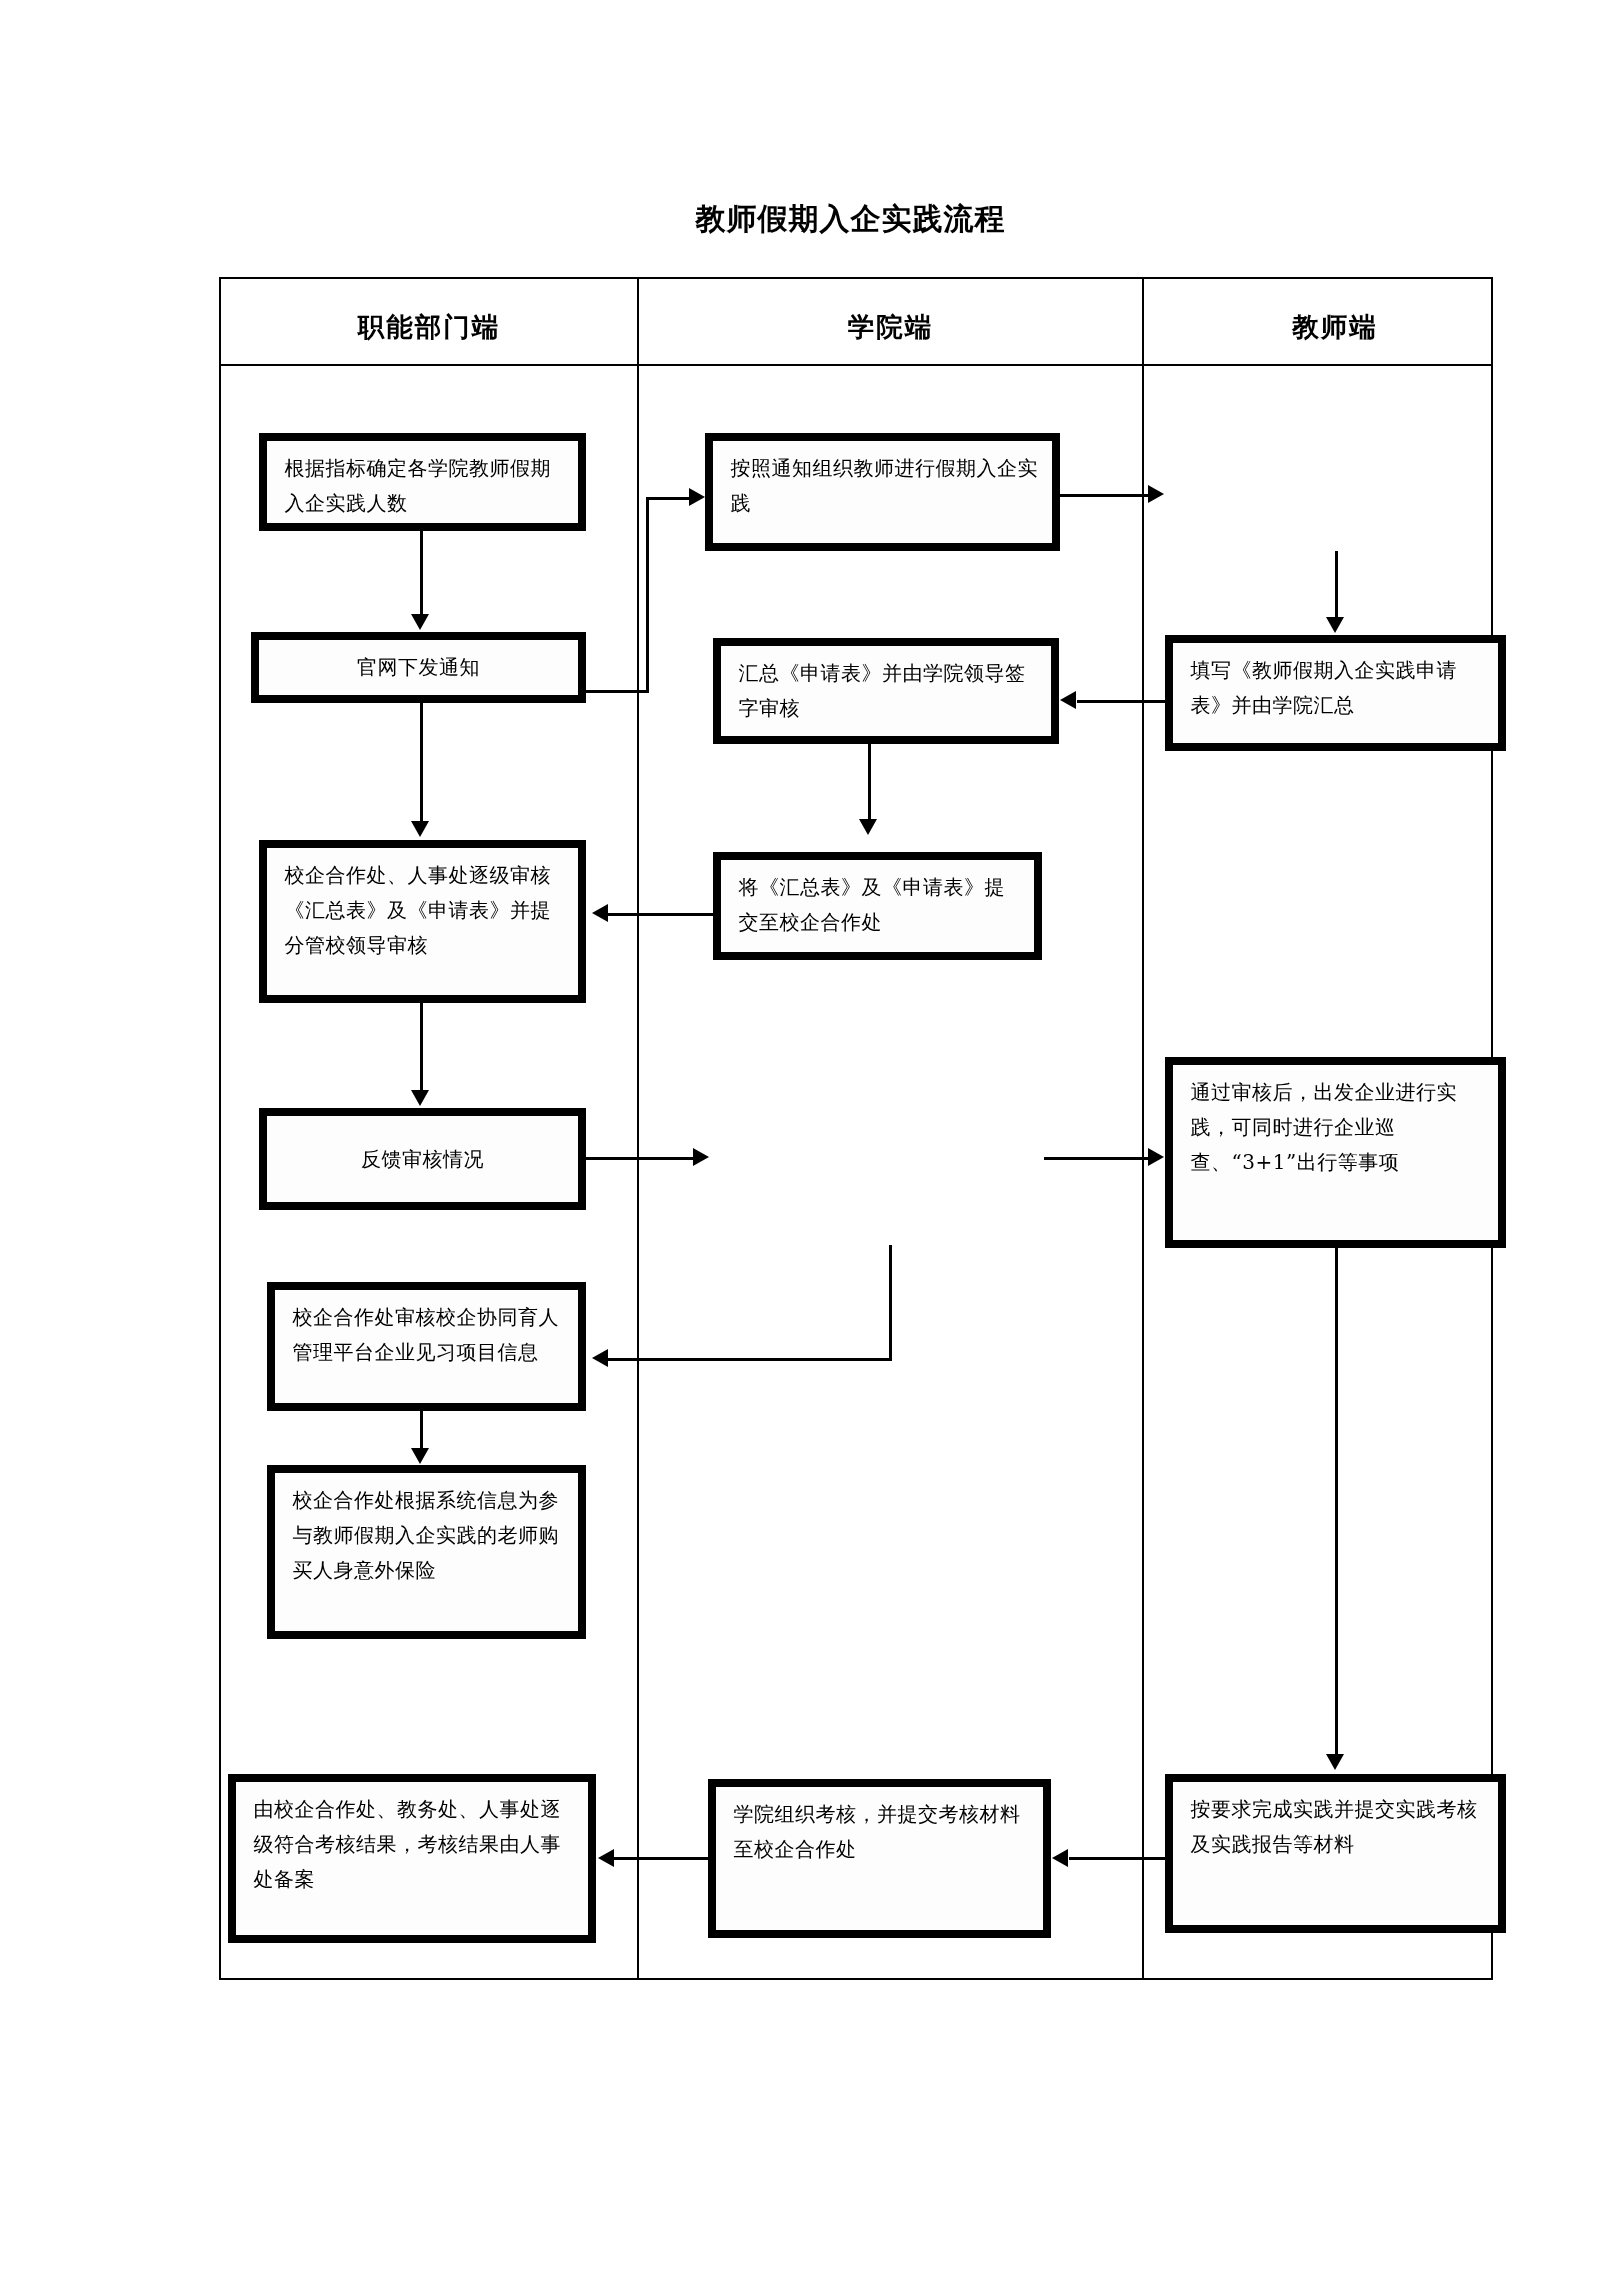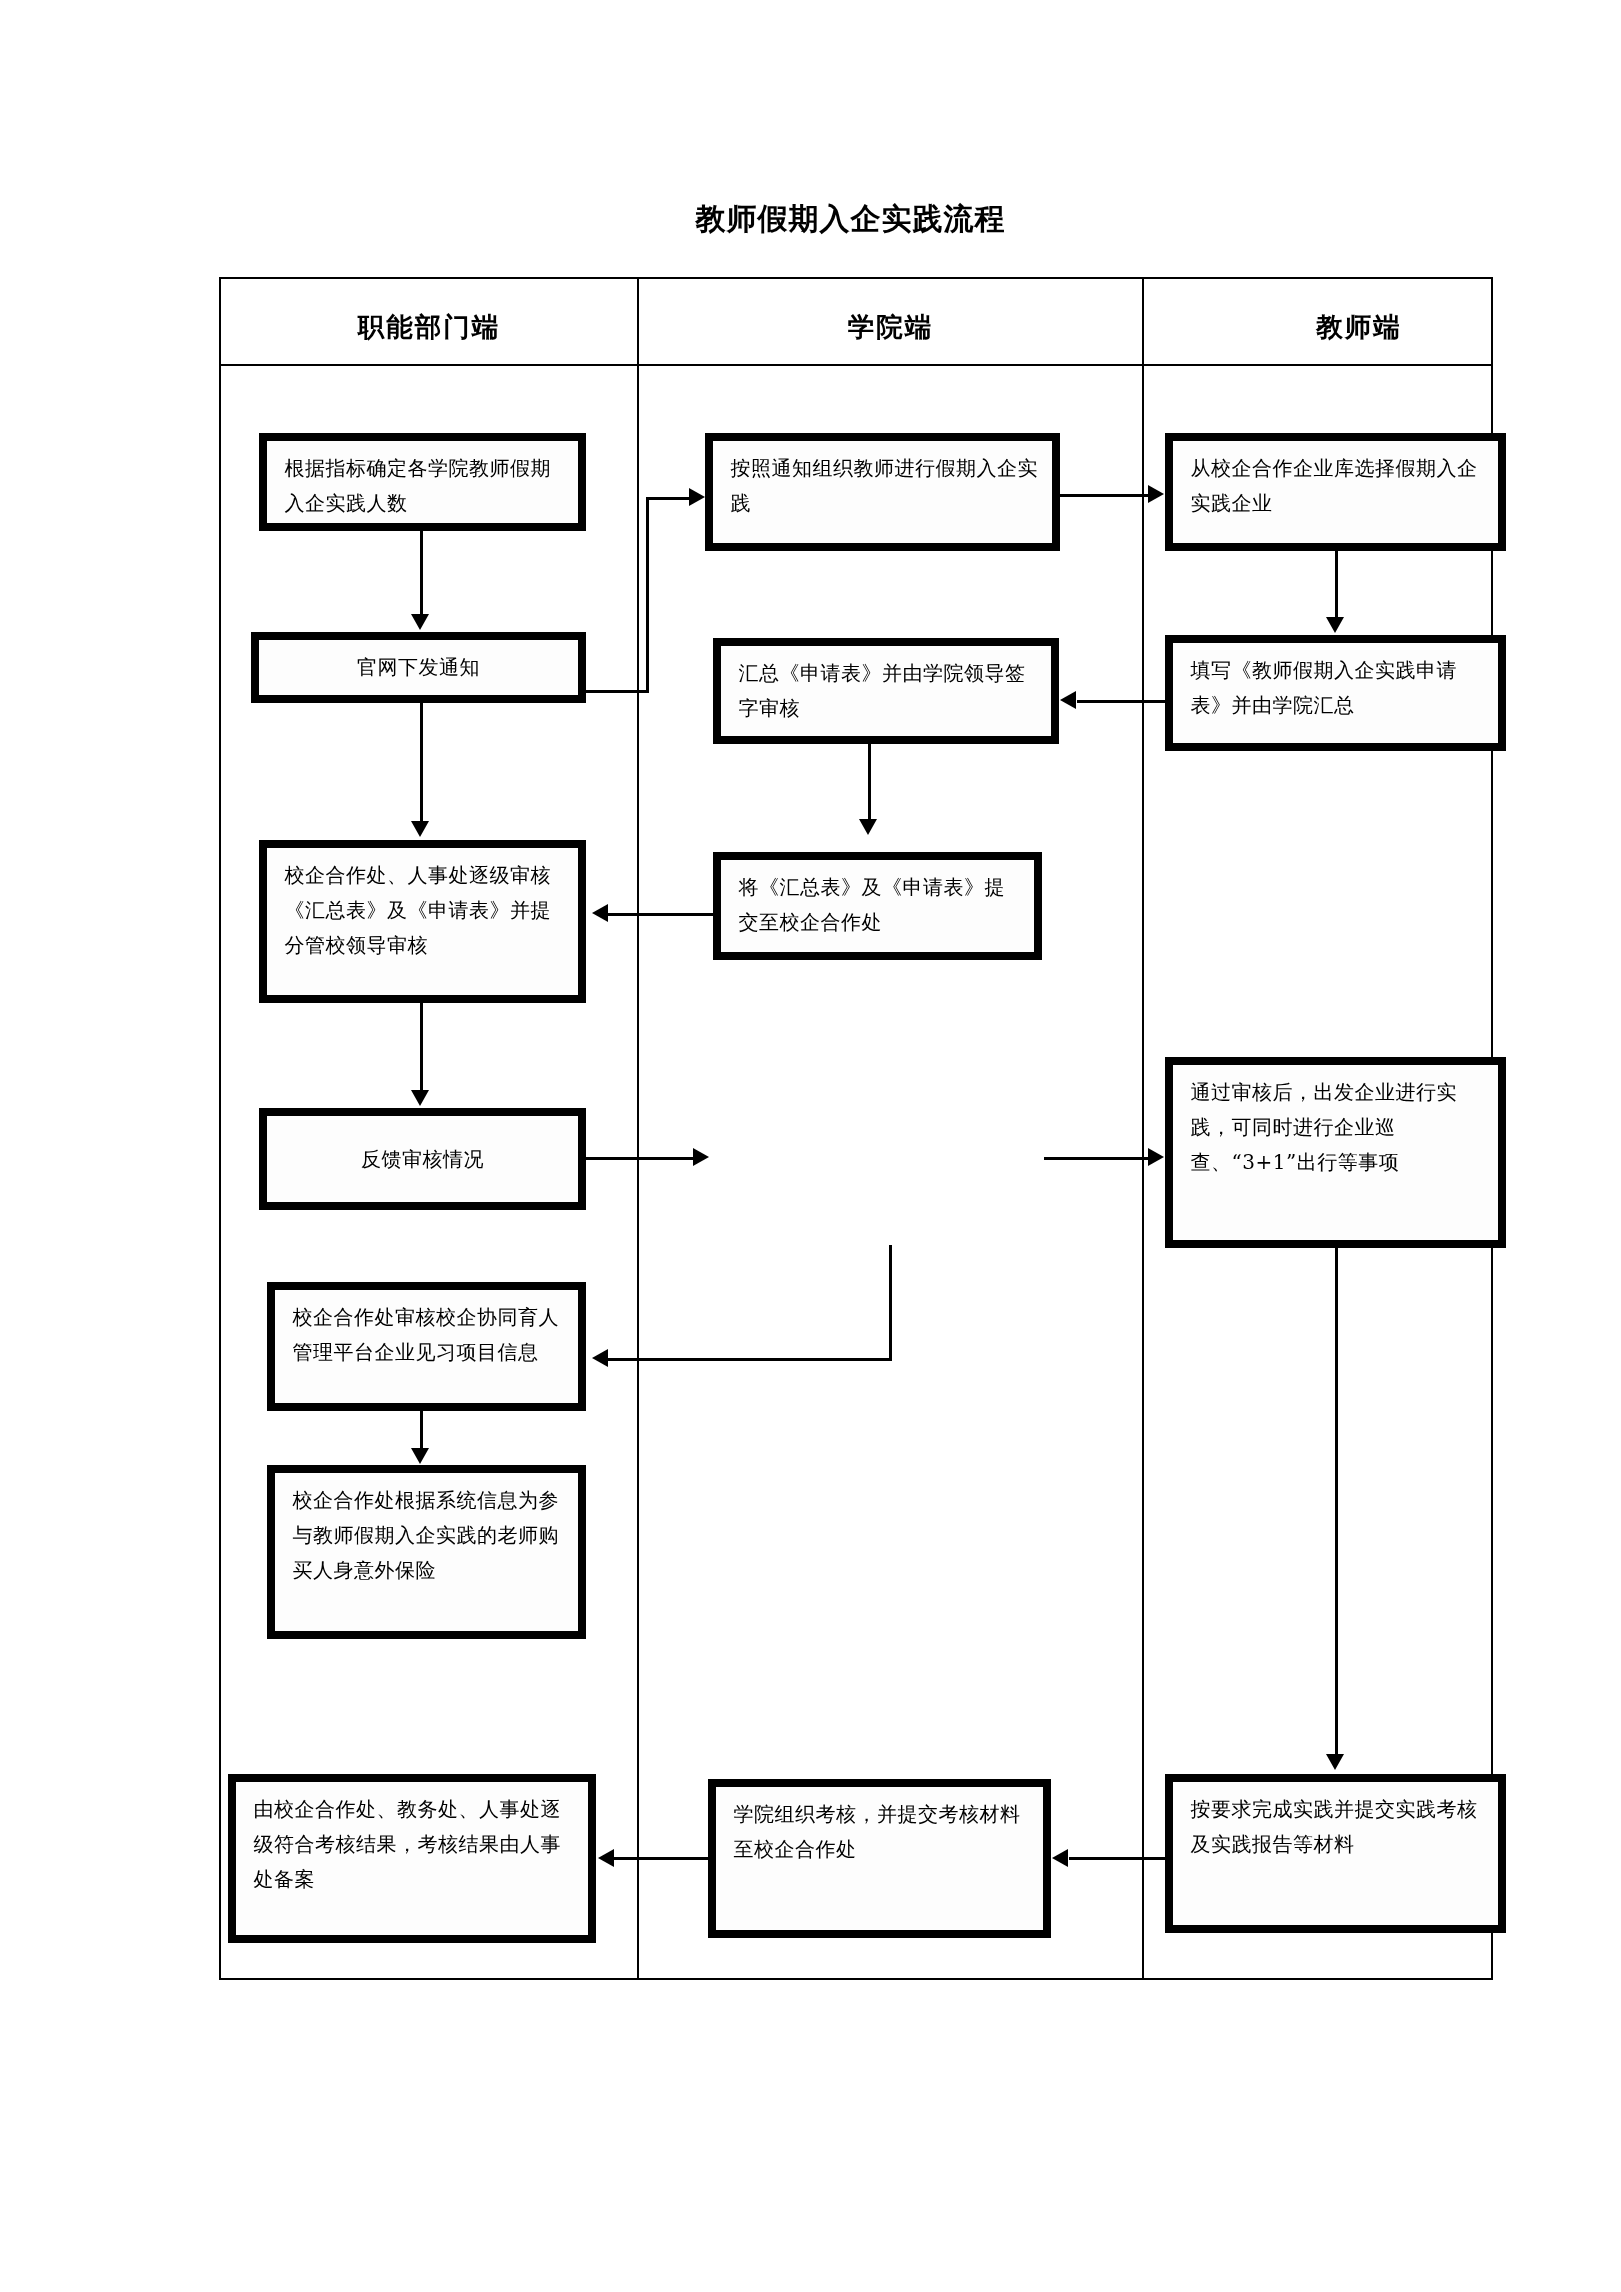--- a/index.html
+++ b/index.html
@@ -68,21 +68,21 @@
     line-height: 55px;
     text-align: center;
     font-family: "DejaVu Serif", serif;
     font-weight: bold;
     font-size: 26.5px;
     letter-spacing: 2px;
     color: #000;
   }
   #col-header-1 { left: 181px; width: 416px; }
   #col-header-2 { left: 599px; width: 503px; }
-  #col-header-3 { left: 1120px; width: 350px; padding-left: 24px; }
+  #col-header-3 { left: 1096px; width: 350px; padding-left: 24px; }
 
   
   .node {
     position: absolute;
     box-sizing: border-box;
     border: 8px solid #000000;
     background: #fdfdfd;
     font-family: "DejaVu Serif", serif;
     font-size: 20px;
     line-height: 35px;
@@ -161,21 +161,20 @@
 
   <div class="node" style="left:665px; top:433px; width:355px; height:118px;">按照通知组织教师进行假期入企实践</div>
 
   <div class="node" style="left:673px; top:638px; width:346px; height:106px;">汇总《申请表》并由学院领导签字审核</div>
 
   <div class="node" style="left:673px; top:852px; width:329px; height:108px;">将《汇总表》及《申请表》提交至校企合作处</div>
 
 
   <div class="node" style="left:668px; top:1779px; width:343px; height:159px;">学院组织考核，并提交考核材料至校企合作处</div>
 
-  <div class="node" style="left:1125px; top:433px; width:341px; height:118px;">从校企合作企业库选择假期入企实践企业</div>
 
   <div class="node clip" style="left:1125px; top:635px; width:341px; height:116px;">填写《教师假期入企实践申请表》并由学院汇总</div>
 
   <div class="node" style="left:1125px; top:1057px; width:341px; height:191px;">通过审核后，出发企业进行实践，可同时进行企业巡查、“3+1”出行等事项</div>
 
   <div class="node" style="left:1125px; top:1774px; width:341px; height:159px;">按要求完成实践并提交实践考核及实践报告等材料</div>
 
   <div class="ln-v" style="left:380px; top:531px; height:84px;"></div>
   <div class="arrowhead ar-down" style="left:371px; top:614px;"></div>
 

